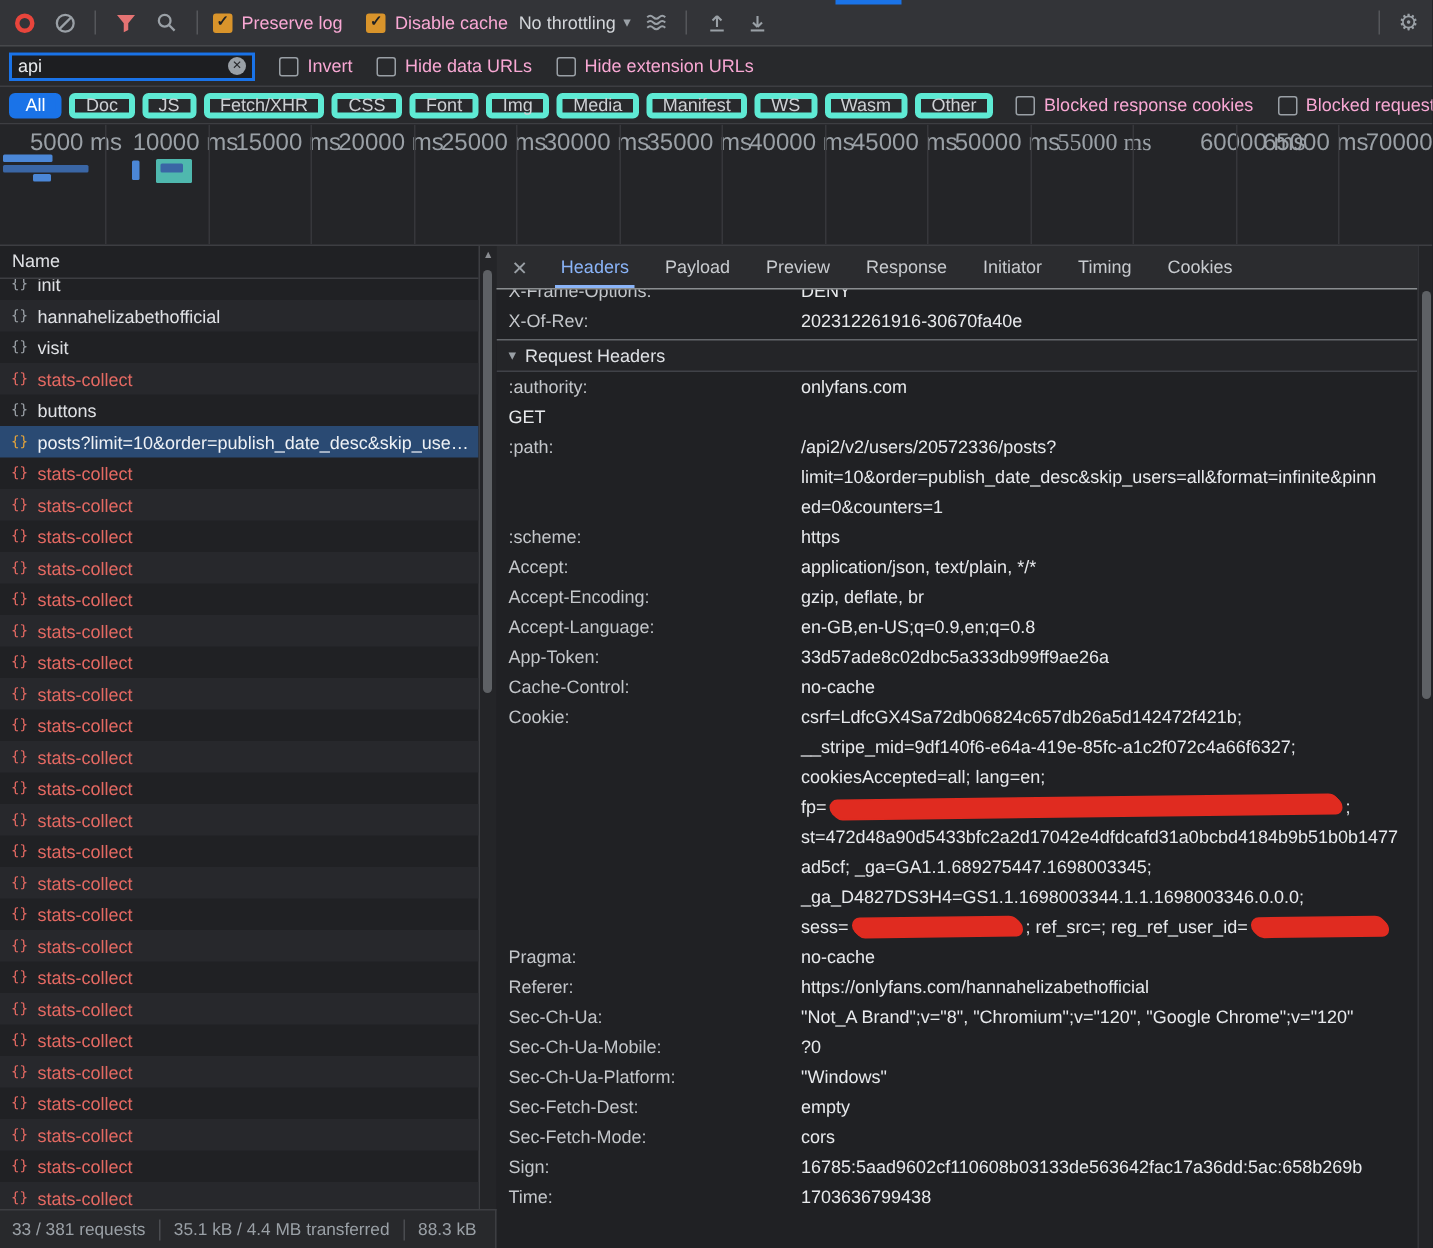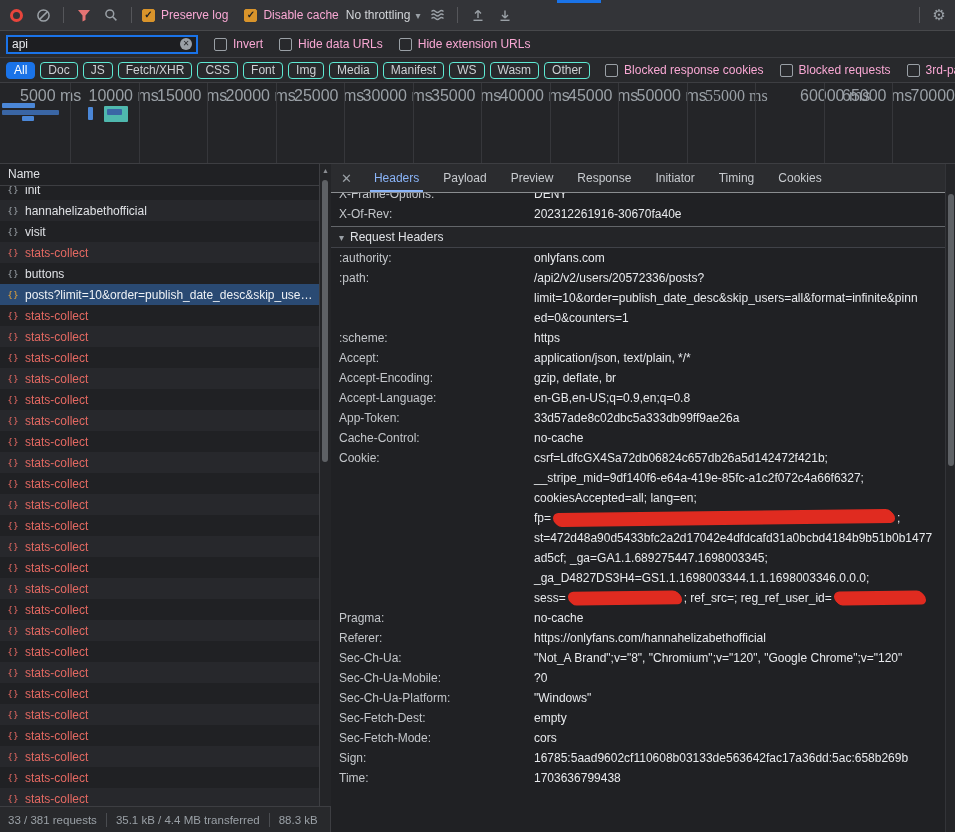--- a/index.html
+++ b/index.html
@@ -19,27 +19,27 @@
 
   .cb-wrap { display:inline-flex; align-items:center; gap:6px; flex:none; cursor:default; }
   .cb { width:13px; height:13px; border:1.5px solid #9aa0a6; border-radius:2px; display:inline-flex; align-items:center; justify-content:center; font-size:10px; line-height:1; color:#202124; flex:none; }
   .cb.checked { background:var(--checkbox); border-color:var(--checkbox); font-weight:bold; }
   .cb-label { color:#f9a8d4; white-space:nowrap; }
   .throttle { display:inline-flex; align-items:center; gap:5px; color:#d2d5d9; flex:none; }
   .throttle .caret { font-size:10px; color:#9aa0a6; }
 
   
   .toolbar-filter { height:27px; background:#28292c; border-bottom:1px solid #3d3e42; display:flex; align-items:center; padding:0 6px; gap:16px; }
-  .filter-box { width:192px; height:19px; background:#1d1e21; border:2px solid var(--accent); display:flex; align-items:center; padding:0 4px; gap:4px; }
+  .filter-box { width:164px; height:19px; background:#1d1e21; border:2px solid var(--accent); display:flex; align-items:center; padding:0 4px; gap:4px; }
   .filter-box input { flex:1; min-width:0; background:transparent; border:none; outline:none; color:#e8eaed; font-family:"Liberation Sans",sans-serif; font-size:12px; padding:0; }
   .clear-circle { width:12px; height:12px; border-radius:50%; background:#9aa0a6; color:#28292c; font-size:8px; line-height:12px; text-align:center; flex:none; }
 
   
   .toolbar-chips { height:25px; background:#28292c; border-bottom:1px solid #3d3e42; display:flex; align-items:center; padding:0 6px; gap:5px; }
-  .chip { height:17px; padding:1px 7px; border:1px solid #5eead4; border-radius:4px; color:#cdd0d4; display:flex; align-items:center; white-space:nowrap; flex:none; }
+  .chip { height:17px; padding:1px 7px; border:4px solid #5eead4; border-radius:4px; color:#cdd0d4; display:flex; align-items:center; white-space:nowrap; flex:none; }
   .chip.selected { background:var(--accent); border-color:var(--accent); color:#fff; }
   .chips-cbs { display:flex; align-items:center; gap:16px; margin-left:10px; }
 
   
   .timeline { height:81px; background:#242528; border-bottom:1px solid #3d3e42; position:relative; overflow:hidden; }
   .tl-label { position:absolute; top:4px; font-size:16px; color:#9aa0a6; white-space:nowrap; }
   .tl-grid { position:absolute; top:0; bottom:0; width:1px; background:#36373b; }
   .tl-bar { position:absolute; border-radius:1px; }
 
   
@@ -402,20 +402,21 @@
           </div>
           <div class="section-hdr">
             <span class="caret">▾</span>
             <span>Request Headers</span>
           </div>
           <div class="hdr-row">
             <div class="hdr-name">:authority:</div>
             <div class="hdr-value">onlyfans.com</div>
           </div>
           <div class="hdr-row">
+            <div class="hdr-value">GET</div>
           </div>
           <div class="hdr-row">
             <div class="hdr-name">:path:</div>
             <div class="hdr-value">
               <div class="hdr-line">/api2/v2/users/20572336/posts?</div>
               <div class="hdr-line">limit=10&amp;order=publish_date_desc&amp;skip_users=all&amp;format=infinite&amp;pinn</div>
               <div class="hdr-line">ed=0&amp;counters=1</div>
             </div>
           </div>
           <div class="hdr-row">

